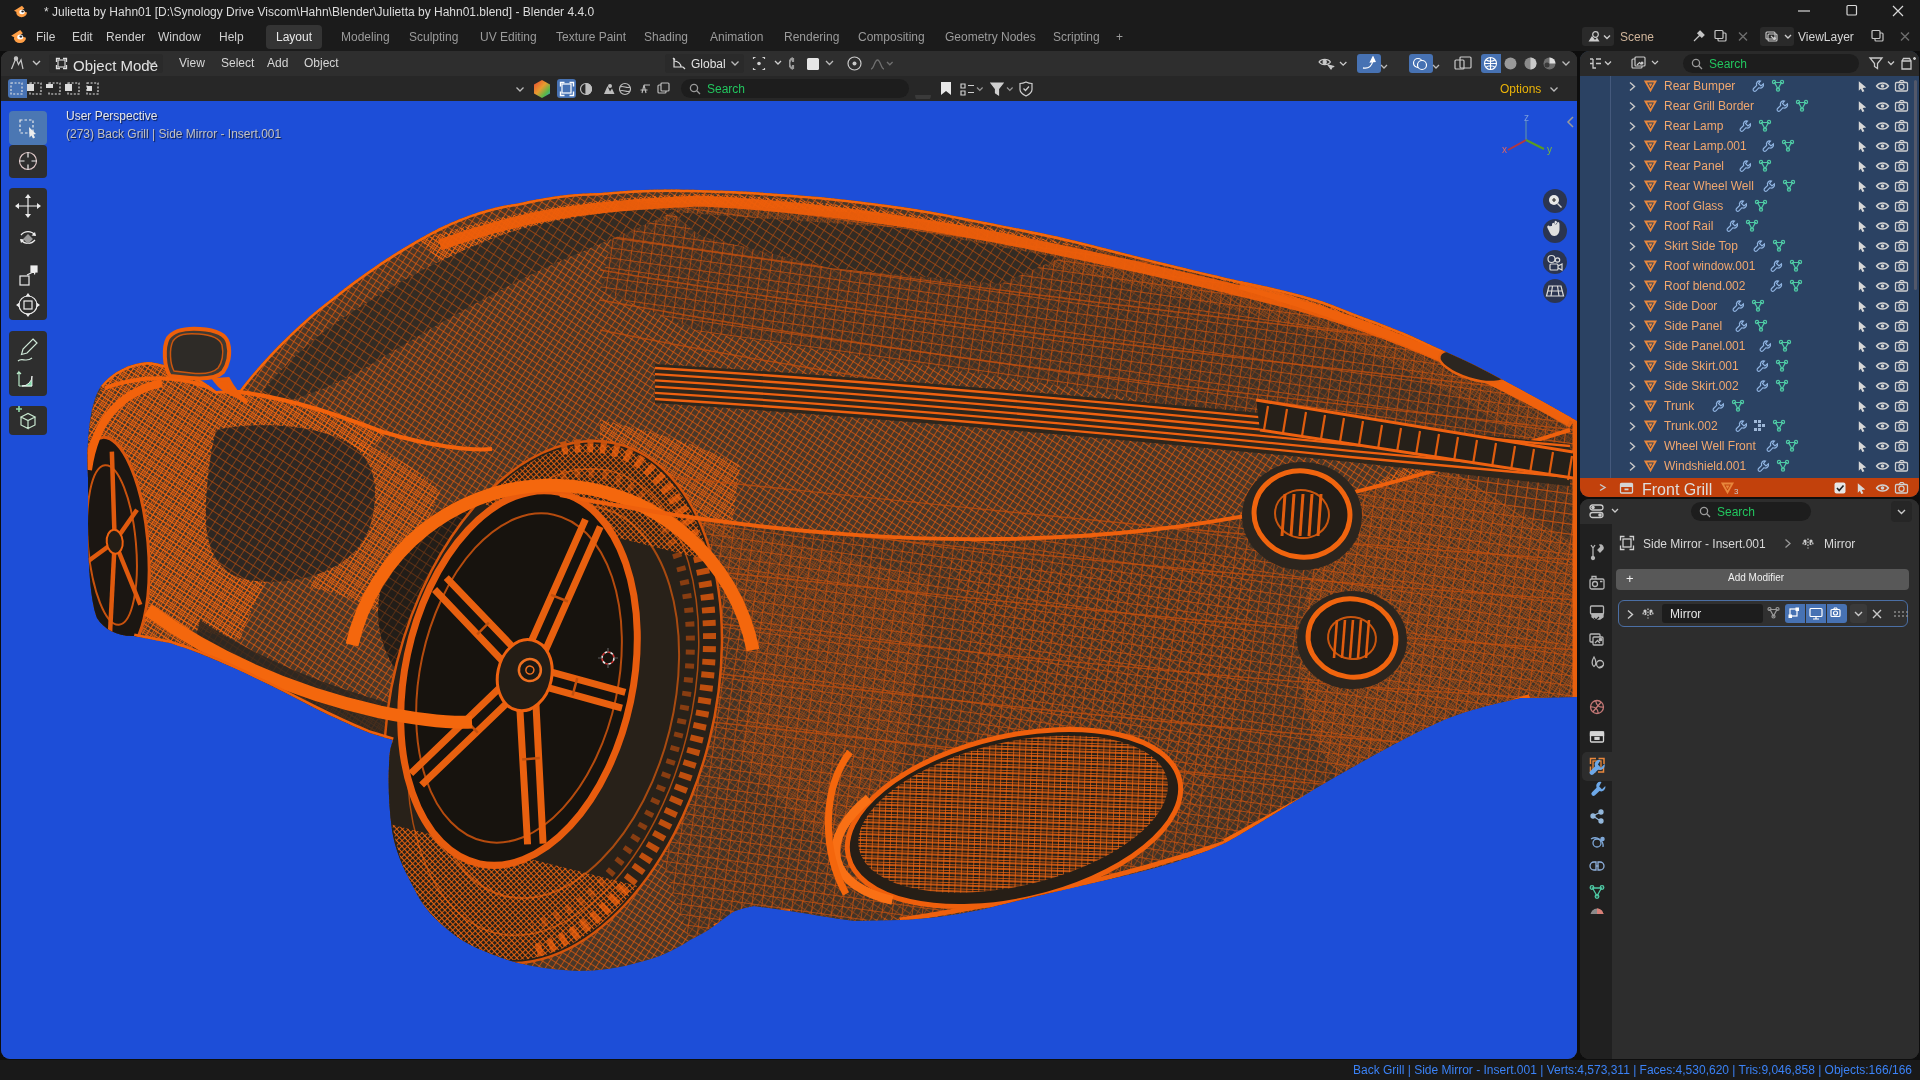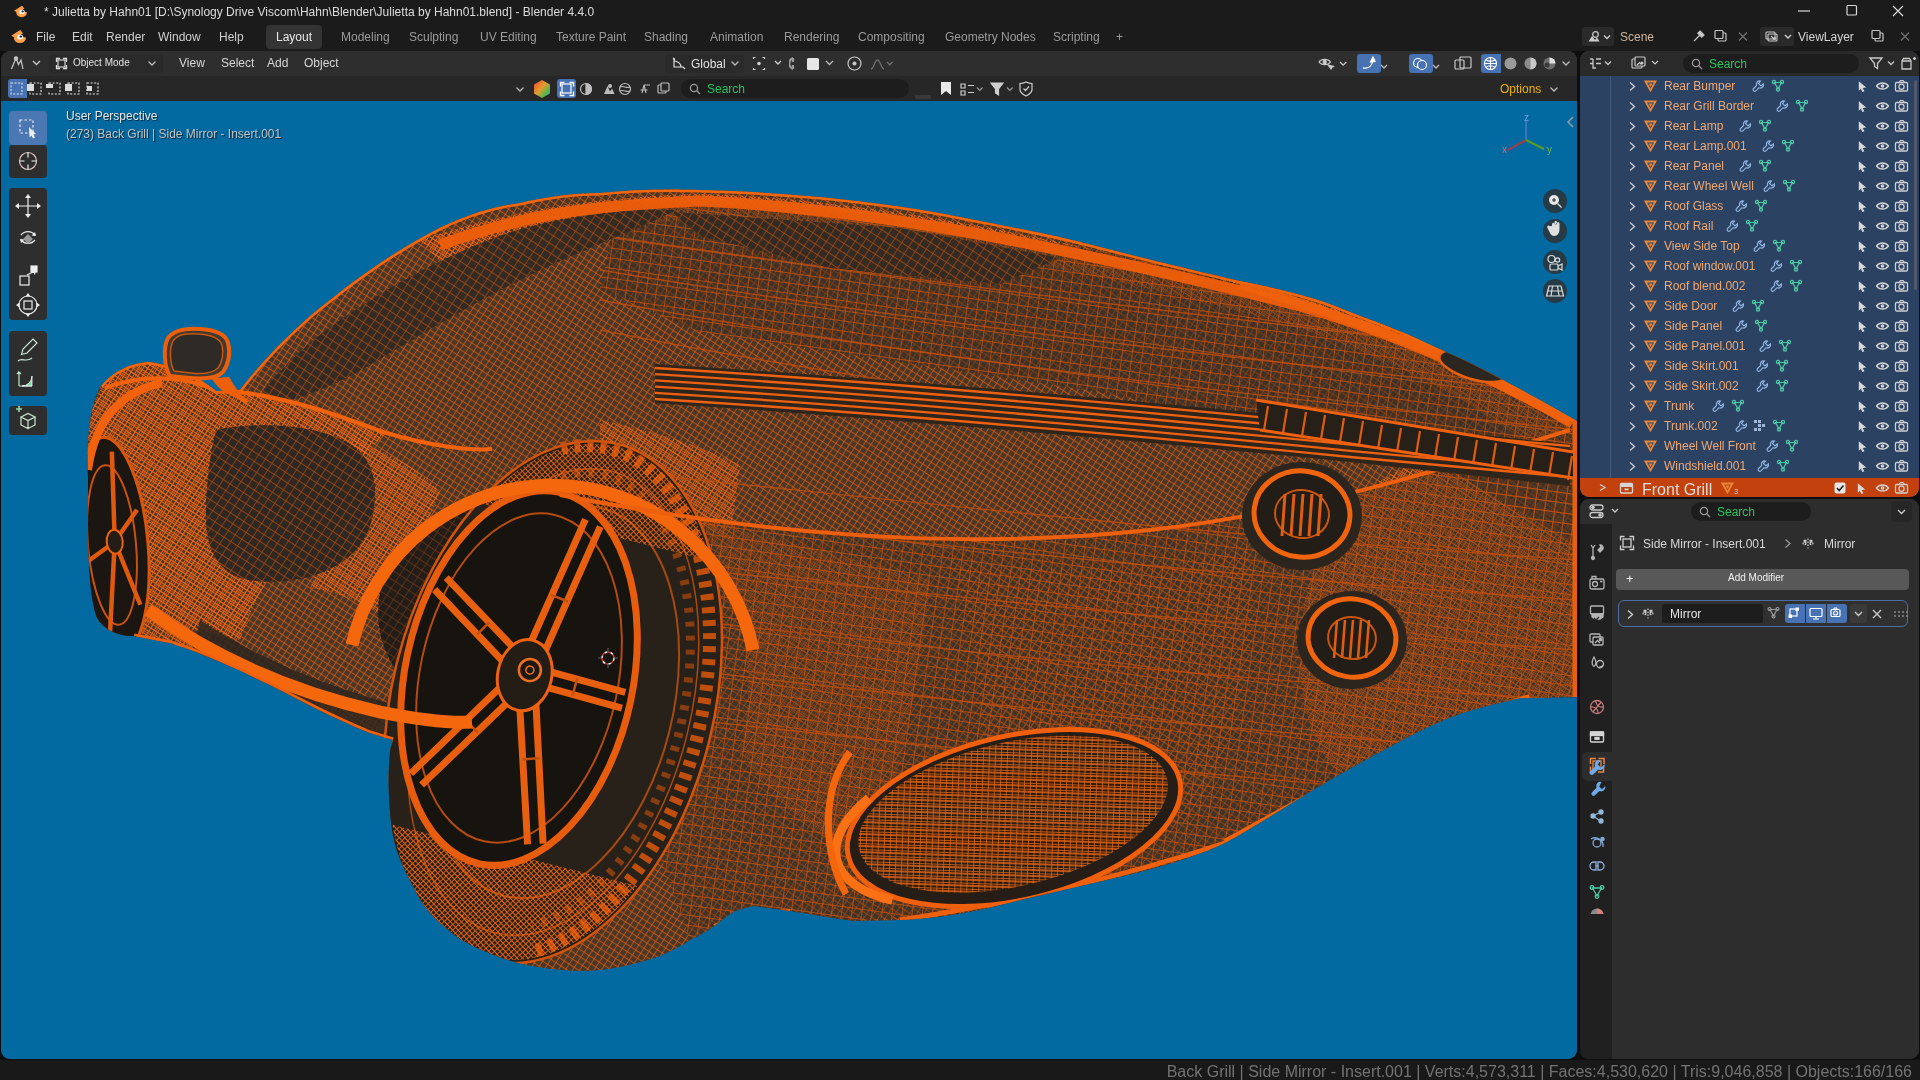--- a/index.html
+++ b/index.html
@@ -7,25 +7,25 @@
 .abs{position:absolute}
 #page{position:relative;width:1920px;height:1080px;background:#0e0e0e}
 #titlebar{left:0;top:0;width:1920px;height:23px;background:#1b1b1b;color:#dcdcdc;font-size:12px}
 #menurow{left:0;top:23px;width:1920px;height:28px;background:#1b1b1b;font-size:12px;color:#cfcfcf}
 .menuitem{position:absolute;top:7px}
 .tab{position:absolute;top:2px;height:24px;line-height:24px;color:#9b9b9b;padding:0 10px;border-radius:4px}
 .tab.active{background:#343434;color:#e9e9e9}
 #vpwrap{left:1px;top:51px;width:1576px;height:1008px;background:#3d3d3d;border-radius:9px;overflow:hidden}
 #vphead{position:absolute;left:0;top:0;width:1576px;height:25px;background:#2e2e2e}
 #vptool{position:absolute;left:0;top:25px;width:1576px;height:25px;background:#272727}
-#vpcanvas{position:absolute;left:0;top:50px;width:1576px;height:958px;background:#0369a1}
+#vpcanvas{position:absolute;left:0;top:50px;width:1576px;height:958px;background:#1d4ed8}
 #outliner{left:1580px;top:51px;width:339px;height:446px;background:#2b4263;border-radius:9px;overflow:hidden}
 #outhead{position:absolute;left:0;top:0;width:339px;height:25px;background:#2a2a2a}
 #props{left:1580px;top:499px;width:339px;height:560px;background:#2d2d2d;border-radius:9px;overflow:hidden}
-#statusbar{left:0;top:1060px;width:1920px;height:20px;background:#191919;color:#737373;font-size:16px}
+#statusbar{left:0;top:1060px;width:1920px;height:20px;background:#191919;color:#3b82f6;font-size:12px}
 .ddbtn{position:absolute;height:19px;background:#2a2a2a;border-radius:3px;color:#e2e2e2;font-size:12px}
 .vpmenu{position:absolute;top:5px;color:#d6d6d6;font-size:12px}
 .srch{position:absolute;background:#1d1d1d;border-radius:10px;color:#22c55e;font-size:12px}
 svg{display:block}
 .icon{position:absolute}
 </style>
 </head>
 <body>
 <div id="page">
 
@@ -103,21 +103,21 @@
   <svg class="icon" style="left:7px;top:3px" width="36" height="18" viewBox="0 0 36 18" fill="none" stroke="#c6c6c6" stroke-width="1.2">
           <path d="M3.5 15 L8 4 l2.5 6.5 L13 6 l2 9"></path>
           <circle cx="8" cy="4.5" r="1.6" fill="#c6c6c6"></circle>
           <path d="M25 7 l3.5 3.5 3.5 -3.5" stroke-width="1.4"></path>
         </svg>
   <div class="ddbtn" style="left:48px;top:3px;width:114px"></div>
   <svg class="icon" style="left:54px;top:6px" width="13" height="13" viewBox="0 0 13 13" fill="none" stroke="#e0e0e0" stroke-width="1.1">
           <rect x="3" y="3" width="7" height="7"></rect>
           <path d="M1.5 5 v-3.5 h3.5 M8 1.5 h3.5 V5 M11.5 8 v3.5 H8 M5 11.5 H1.5 V8" stroke-width="1.3"></path>
         </svg>
-  <span class="abs" style="left:72px;top:6px;font-size:10px;color:#e2e2e2">Object Mode</span>
+  <span class="abs" style="left:72px;top:6px;font-size:15px;color:#e2e2e2">Object Mode</span>
   <svg class="icon" style="left:146px;top:9px" width="10" height="7" viewBox="0 0 10 7" fill="none" stroke="#bbb" stroke-width="1.3">
           <path d="M1.5 1.5 l3.5 3.5 3.5 -3.5"></path>
         </svg>
   <span class="vpmenu" style="left:178px">View</span>
   <span class="vpmenu" style="left:220px">Select</span>
   <span class="vpmenu" style="left:266px">Add</span>
   <span class="vpmenu" style="left:303px">Object</span>
   <div class="ddbtn" style="left:664px;top:3px;width:79px"></div>
   <svg class="icon" style="left:670px;top:5px" width="15" height="15" viewBox="0 0 15 15" fill="none" stroke="#ddd" stroke-width="1.2">
           <path d="M3 2 v9 h9"></path>
@@ -784,21 +784,21 @@
             <use href="#i-cam"></use>
           </svg>
         </div>
 <div style="position:relative;height:20px">
           <svg class="icon" style="left:48px;top:5px" width="9" height="11" viewBox="0 0 9 11">
             <use href="#i-chv"></use>
           </svg>
           <svg class="icon" style="left:64px;top:3px" width="14" height="14" viewBox="0 0 14 14">
             <use href="#i-tri"></use>
           </svg>
-          <span class="abs" style="left:84px;top:3px">View Side Top</span>
+          <span class="abs" style="left:84px;top:3px">Skirt Side Top</span>
           <svg class="icon" style="left:172px;top:3px" width="14" height="14" viewBox="0 0 14 14">
             <use href="#i-wr"></use>
           </svg>
           <svg class="icon" style="left:192px;top:3px" width="14" height="14" viewBox="0 0 14 14">
             <use href="#i-dat"></use>
           </svg>
           <svg class="icon" style="left:276px;top:3px" width="14" height="15" viewBox="0 0 15 15">
             <use href="#i-ptr"></use>
           </svg>
           <svg class="icon" style="left:295px;top:3px" width="15" height="14" viewBox="0 0 15 14">

